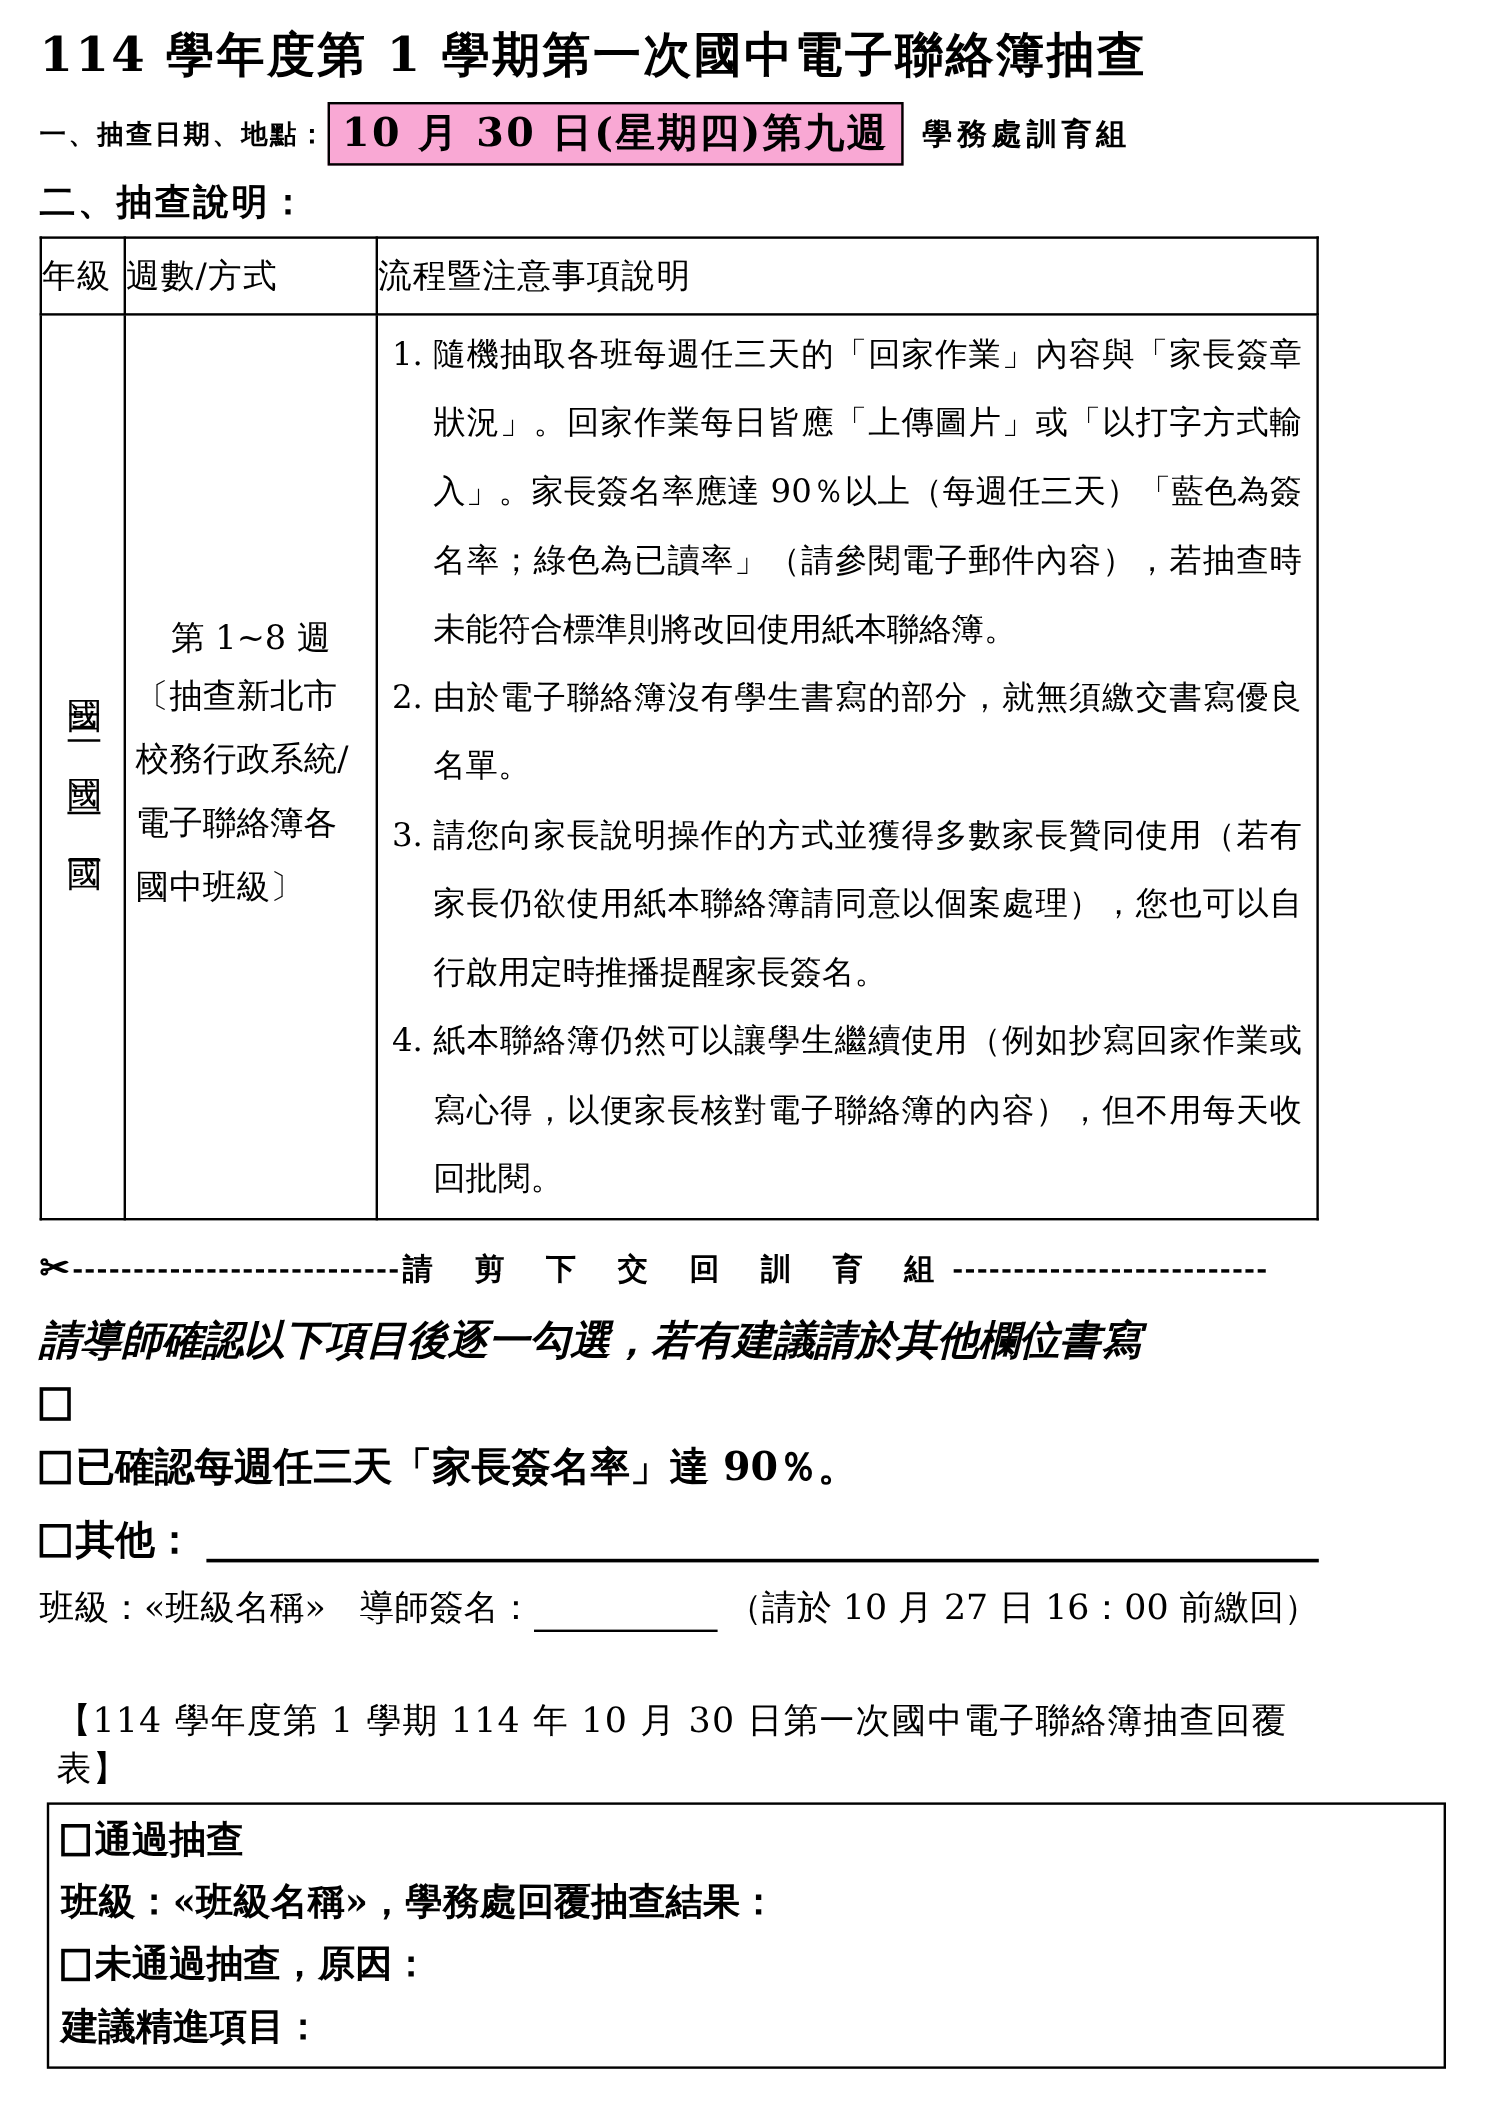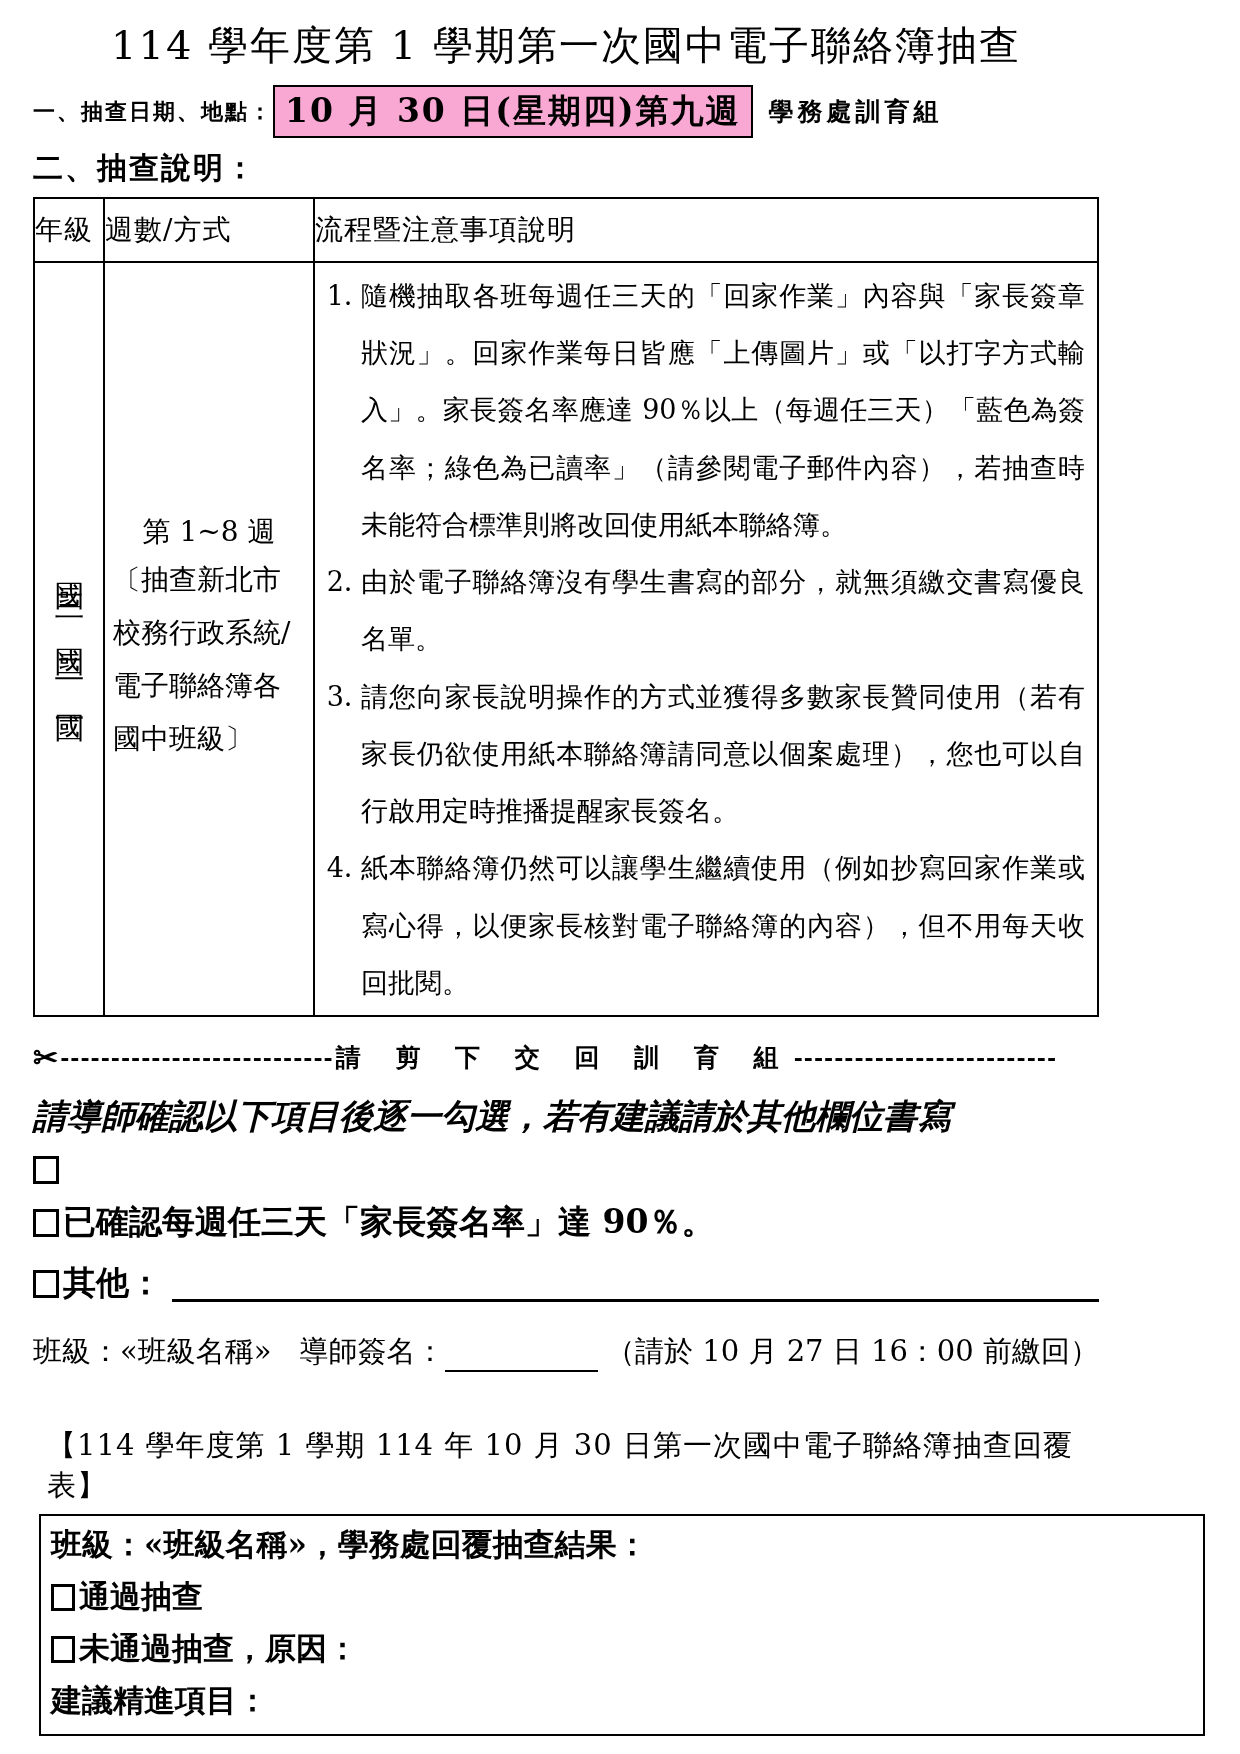--- a/index.html
+++ b/index.html
@@ -5,21 +5,21 @@
   * { box-sizing: border-box; margin: 0; padding: 0; }
   html, body { background: #ffffff; }
   body {
     width: 1240px; height: 1754px;
     font-family: "DejaVu Serif", "Liberation Serif", serif;
     color: #000;
   }
   .page { width: 1240px; height: 1754px; padding: 18px 33px 0 33px; overflow: hidden; background: #fff; }
   .content { width: 1066px; }
 
-  .title { font-size: 40px; font-weight: normal; text-align: center; letter-spacing: 2px; }
+  .title { font-size: 40px; font-weight: bold; letter-spacing: 2px; }
 
   .line1 { margin-top: 12px; display: flex; align-items: center; font-weight: bold; }
   .line1-label { font-size: 22px; letter-spacing: 2px; white-space: nowrap; }
   .hl { background: #f9a8d4; border: 2px solid #000; font-size: 33px; padding: 2px 10px; letter-spacing: 2px; white-space: nowrap; }
   .line1-suffix { font-size: 25px; margin-left: 16px; letter-spacing: 4px; white-space: nowrap; }
   .line2 { margin-top: 10px; font-size: 30px; font-weight: bold; letter-spacing: 2px; }
 
   table.main { border-collapse: collapse; margin-top: 8px; width: 1066px; table-layout: fixed; }
   table.main th, table.main td { border: 2px solid #000; }
   table.main th { font-size: 28px; font-weight: normal; height: 64px; text-align: left; letter-spacing: 1px; margin-top: 12px; }
@@ -39,21 +39,21 @@
   .dashes { font-size: 22px; letter-spacing: 1px; }
   .cutlabel { font-size: 25px; letter-spacing: 13px; margin: 0 2px; }
 
   .instruction { margin-top: 20px; font-size: 34px; font-weight: bold; font-style: italic; }
 
   .check-row { margin-top: 16px; display: flex; align-items: center; font-size: 33px; font-weight: bold; }
   .checkbox { width: 26px; height: 28px; border: 3px solid #000; display: inline-block; margin-right: 4px; flex: none; }
   .check-label { white-space: nowrap; }
   .fill-line { flex: 1 1 auto; border-bottom: 3px solid #000; height: 36px; margin-left: 10px; }
 
-  .sign-row { margin-top: 26px; font-size: 29px; display: flex; align-items: flex-end; }
+  .sign-row { margin-top: 14px; font-size: 29px; display: flex; align-items: flex-end; }
   .class-label { white-space: nowrap; }
   .teacher-label { white-space: nowrap; margin-left: 28px; }
   .sign-line { width: 240px; border-bottom: 2px solid #000; height: 32px; margin-right: 8px; }
   .deadline { white-space: nowrap; }
 
   .reply-title { margin-top: 54px; margin-left: 14px; font-size: 29px; letter-spacing: 1px; }
   .reply-box { margin-top: 8px; margin-left: 6px; width: 1166px; border: 2px solid #000; padding: 8px 14px 12px 10px; }
   .reply-row { display: flex; align-items: center; font-size: 31px; font-weight: bold; margin-top: 10px; }
   .reply-row:first-child { margin-top: 0; }
   .reply-row .checkbox { width: 24px; height: 27px; border-width: 3px; }
@@ -134,25 +134,25 @@
       <span class="teacher-label">導師簽名：</span>
       <span class="sign-line"></span>
       <span class="deadline">（請於 10 月 27 日 16：00 前繳回）</span>
     </div>
 
     <div class="reply-title">【114 學年度第 1 學期 114 年 10 月 30 日第一次國中電子聯絡簿抽查回覆表】</div>
   </div>
 
   <div class="reply-box">
     <div class="reply-row">
-      <span>班級：«班級名稱»，學務處回覆抽查結果：</span>
+      <span class="checkbox"></span>
+      <span>通過抽查</span>
     </div>
     <div class="reply-row">
-      <span class="checkbox"></span>
-      <span>通過抽查</span>
+      <span>班級：«班級名稱»，學務處回覆抽查結果：</span>
     </div>
     <div class="reply-row">
       <span class="checkbox"></span>
       <span>未通過抽查，原因：</span>
     </div>
     <div class="reply-row">
       <span>建議精進項目：</span>
     </div>
 
   </div>

